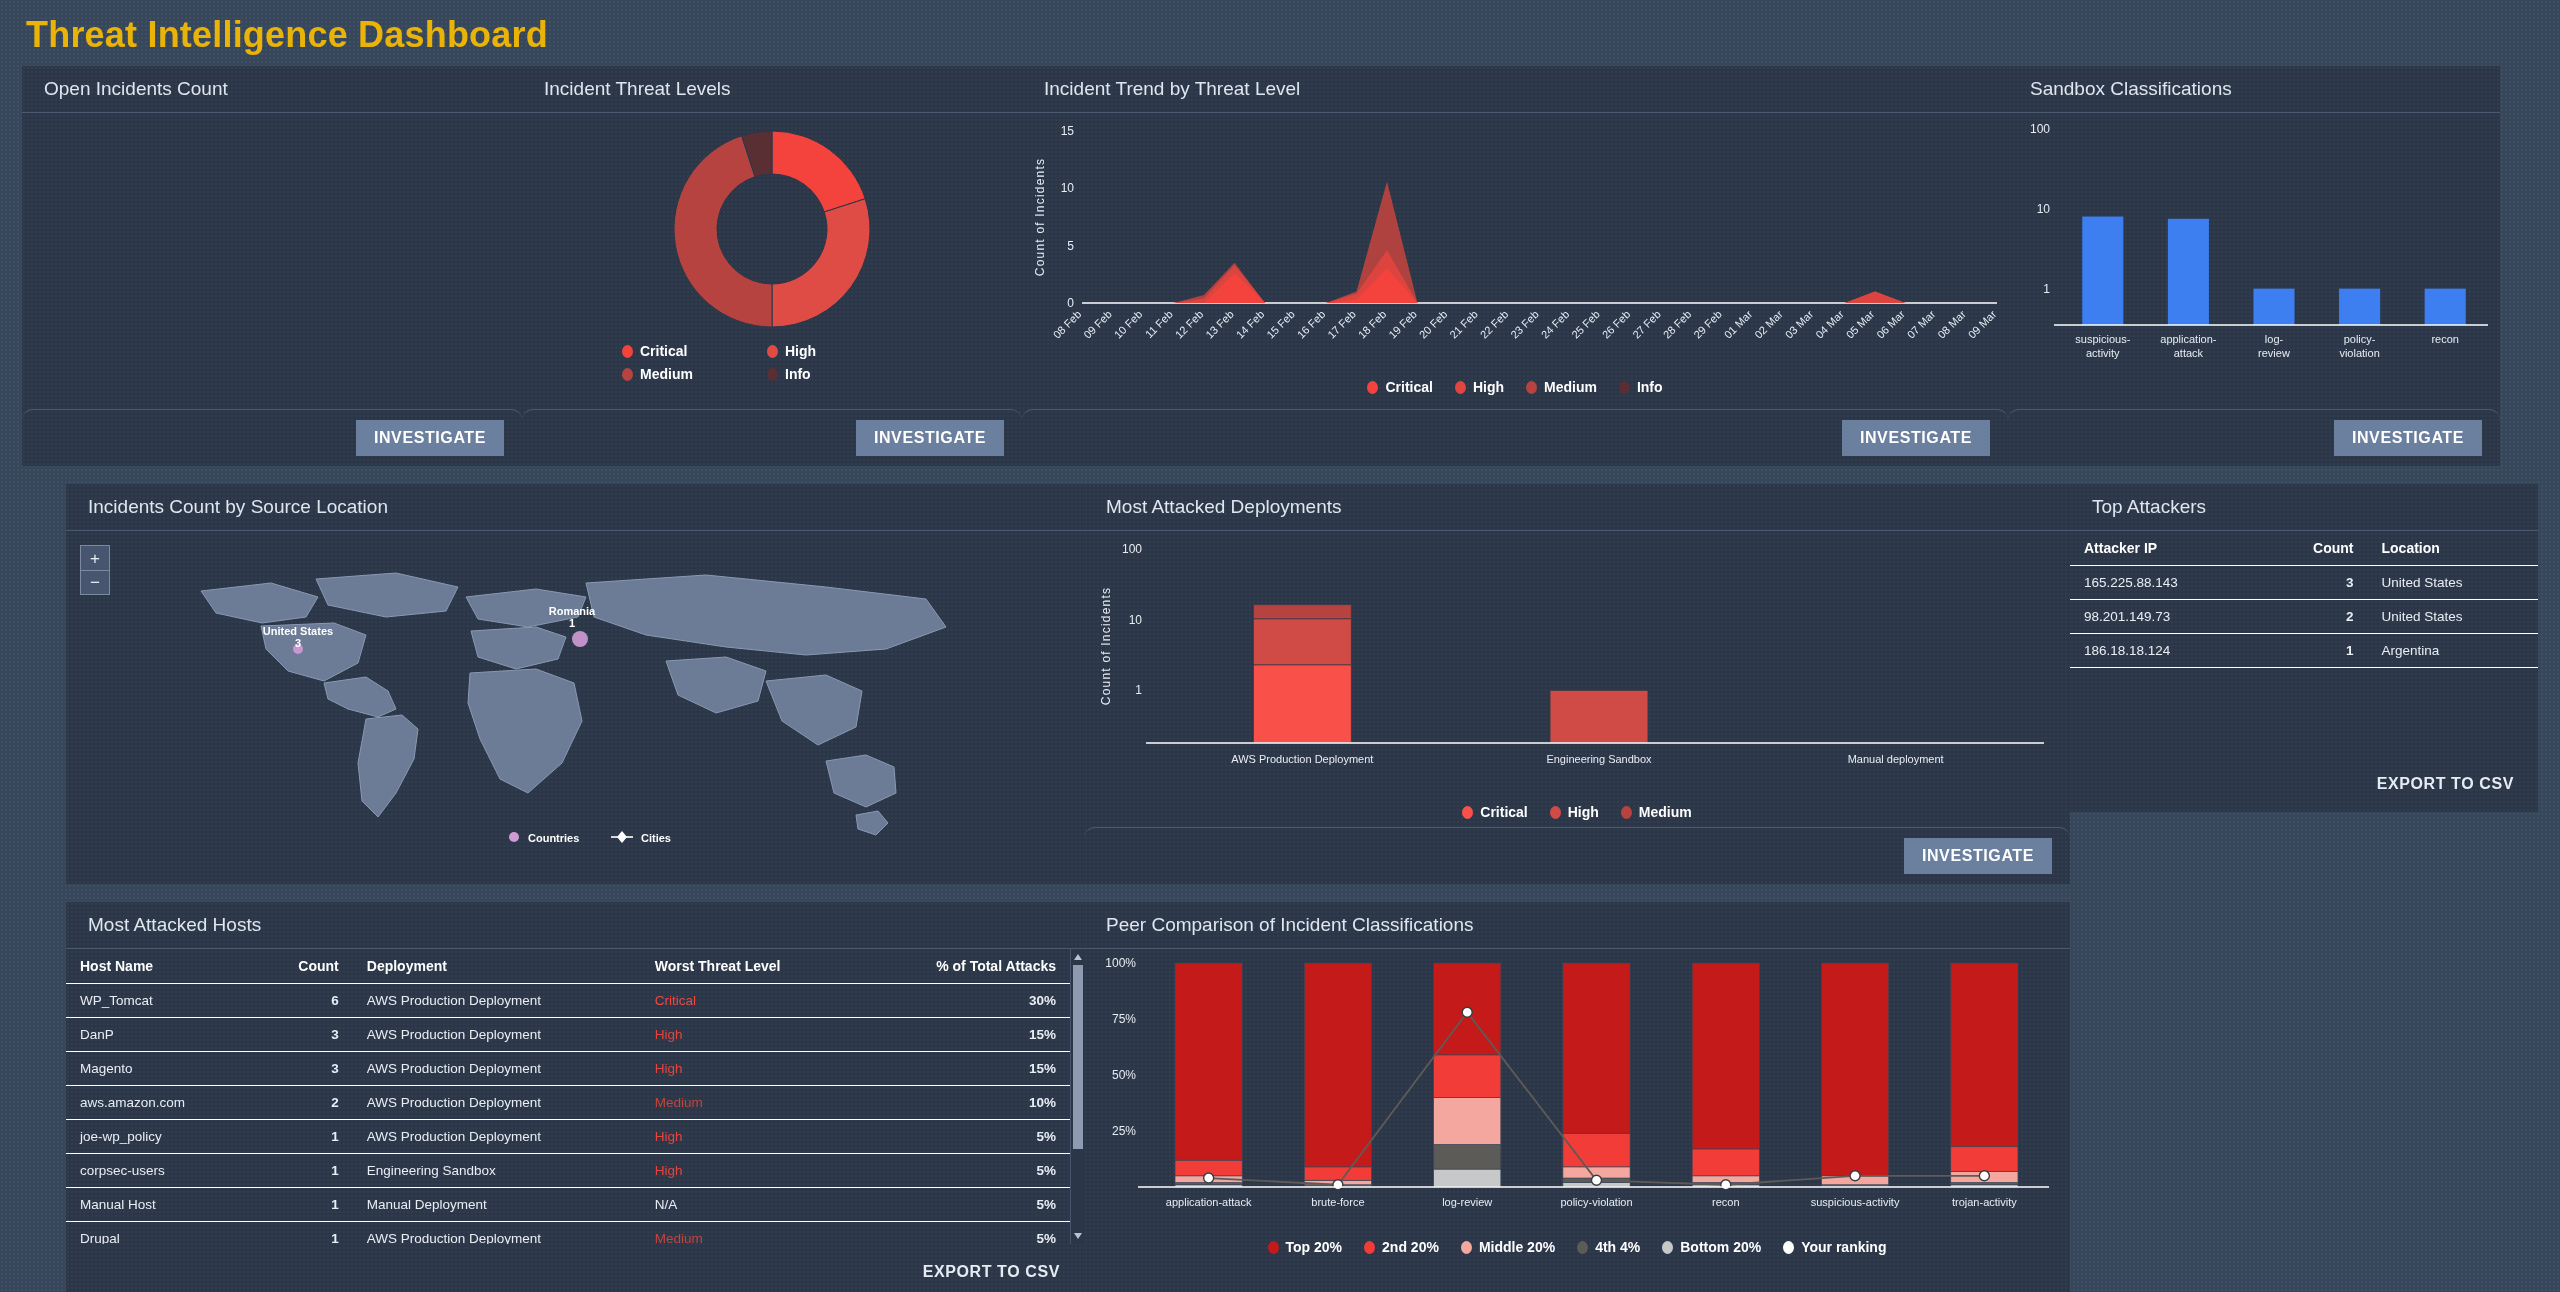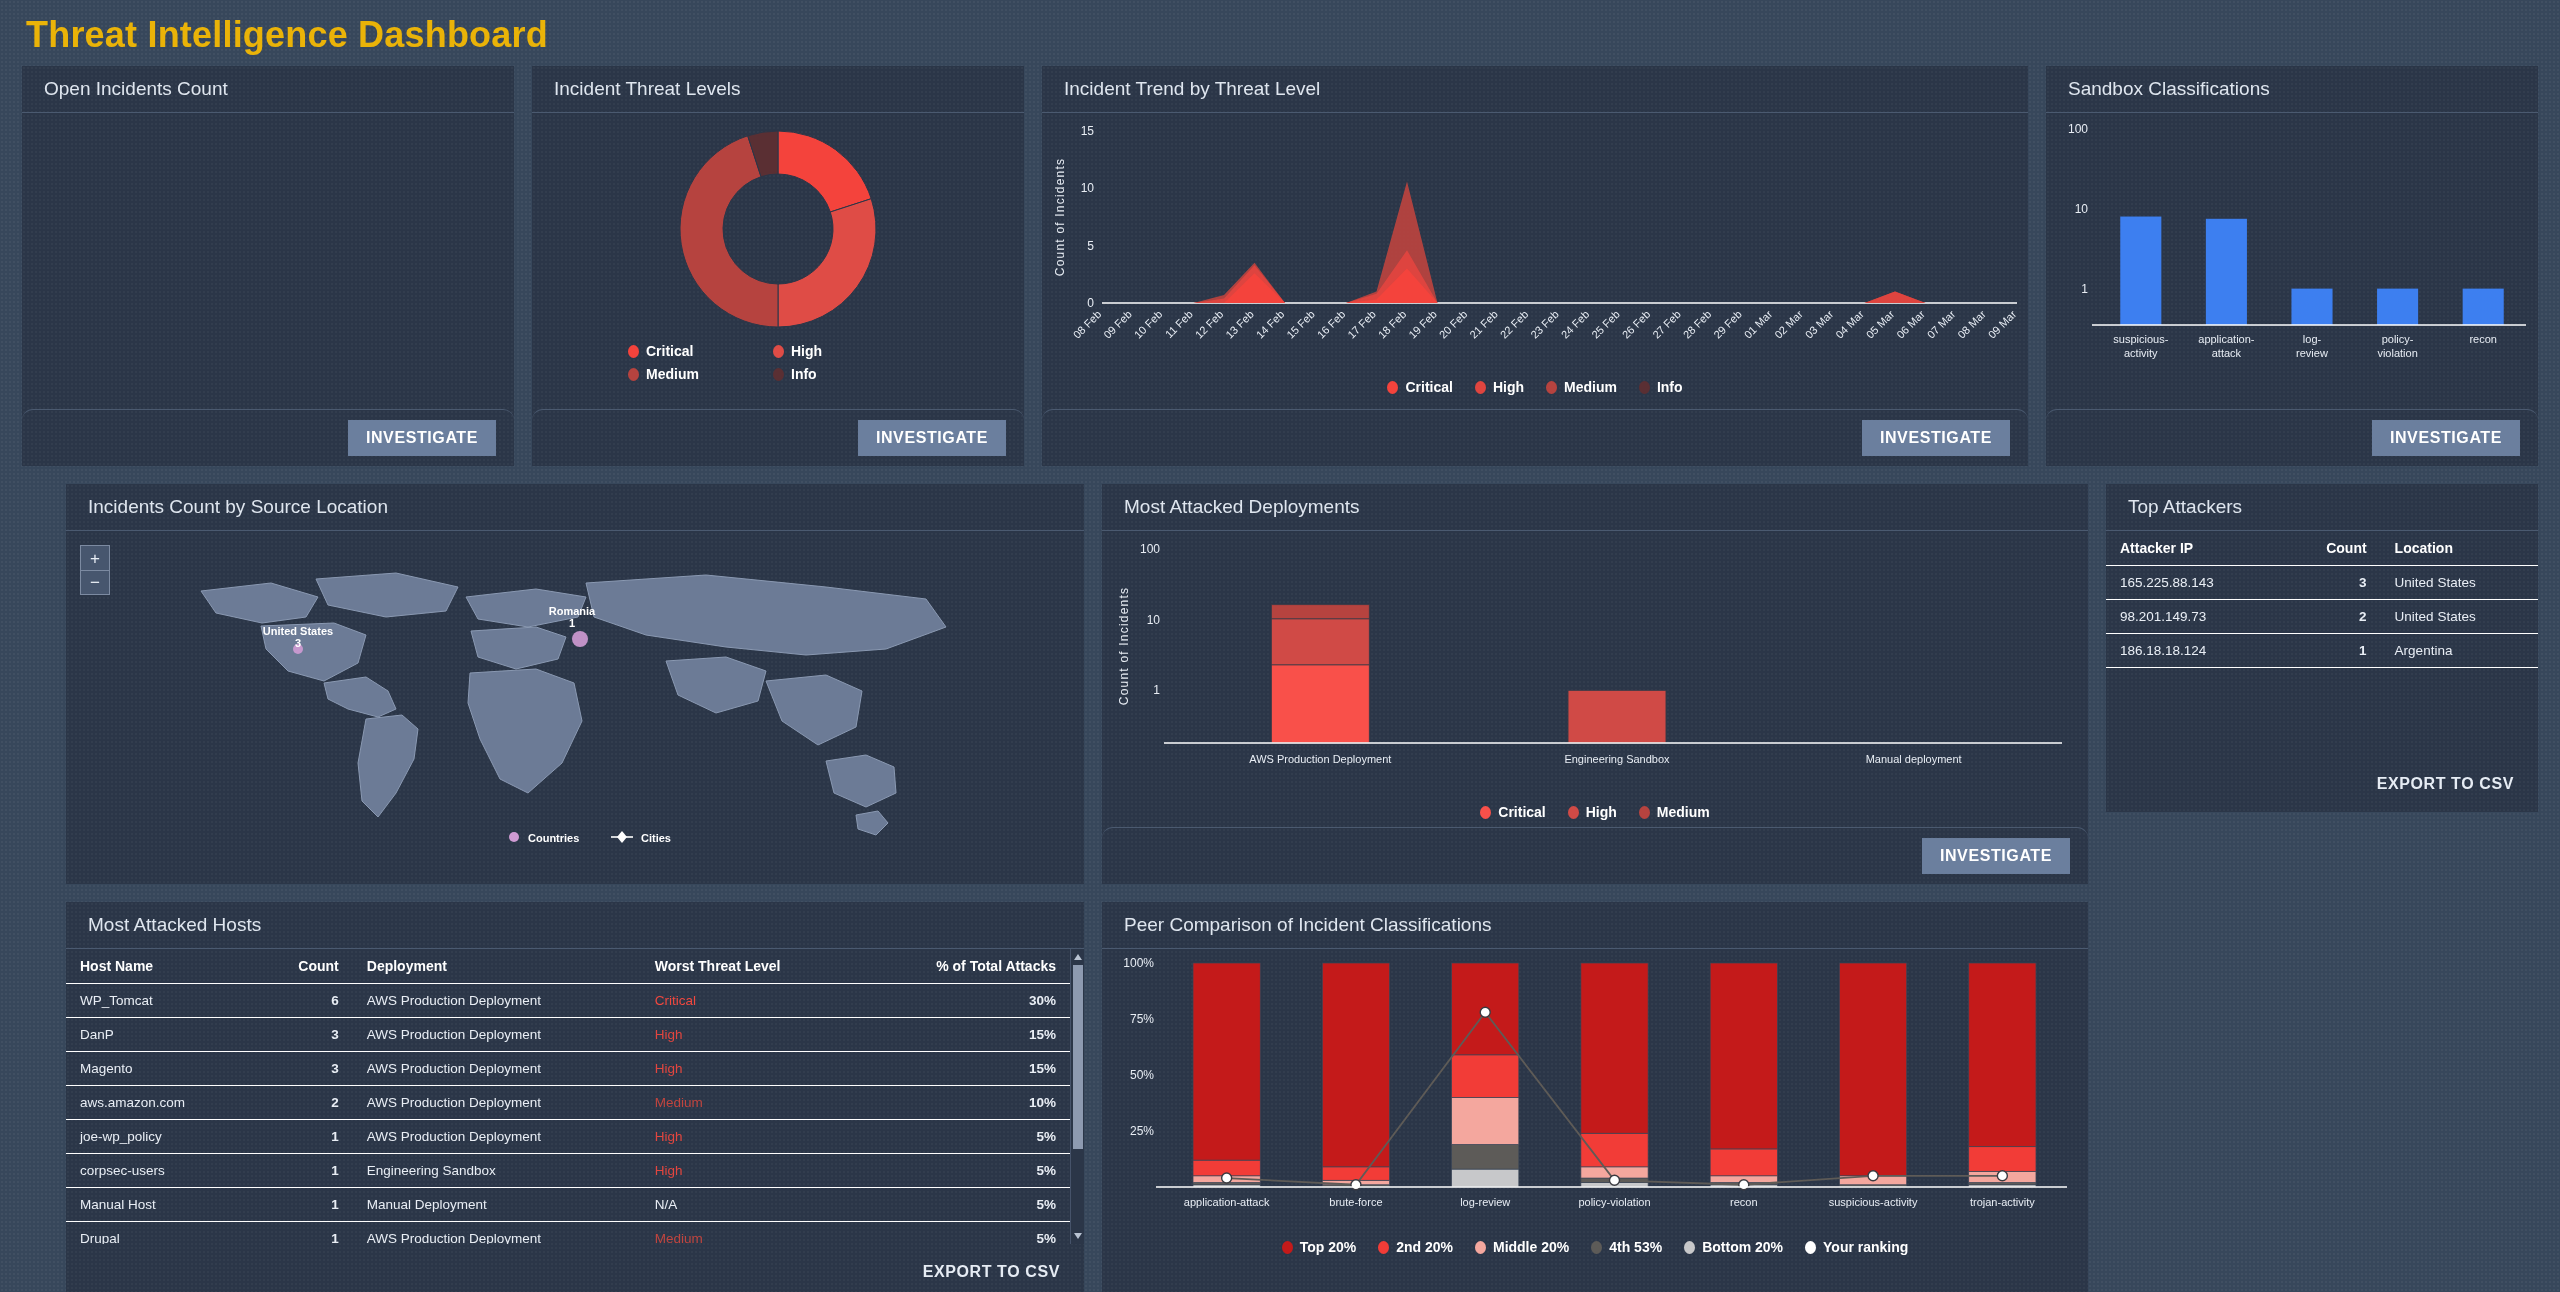--- a/index.html
+++ b/index.html
@@ -17,21 +17,21 @@
   
   .page-title {
     color: #eab308;
     font-size: 36px;
     font-weight: bold;
     padding: 14px 0 10px 26px;
     letter-spacing: .2px;
   }
 
   
-  .row { display: flex; padding: 0 22px; gap: 18px; }
+  .row { display: flex; padding: 0 22px; }
   .row + .row { margin-top: 18px; margin-left: 44px; }
 
   .panel {
     background: #2b3648;
     background-image: radial-gradient(rgba(255,255,255,0.035) 1px, transparent 1px);
     background-size: 4px 4px;
     display: flex; flex-direction: column;
     position: relative;
   }
   .panel-title {
@@ -555,21 +555,21 @@
           <div class="legend-item">
             <span class="legend-dot" style="background: rgb(242, 60, 55);"></span>
             <span class="legend-label">2nd 20%</span>
           </div>
           <div class="legend-item">
             <span class="legend-dot" style="background: rgb(244, 167, 158);"></span>
             <span class="legend-label">Middle 20%</span>
           </div>
           <div class="legend-item">
             <span class="legend-dot" style="background: rgb(93, 91, 88);"></span>
-            <span class="legend-label">4th 53%</span>
+            <span class="legend-label">4th 4%</span>
           </div>
           <div class="legend-item">
             <span class="legend-dot" style="background: rgb(199, 200, 202);"></span>
             <span class="legend-label">Bottom 20%</span>
           </div>
           <div class="legend-item">
             <span class="legend-dot" style="background: rgb(255, 255, 255);"></span>
             <span class="legend-label">Your ranking</span>
           </div>
         </div>

